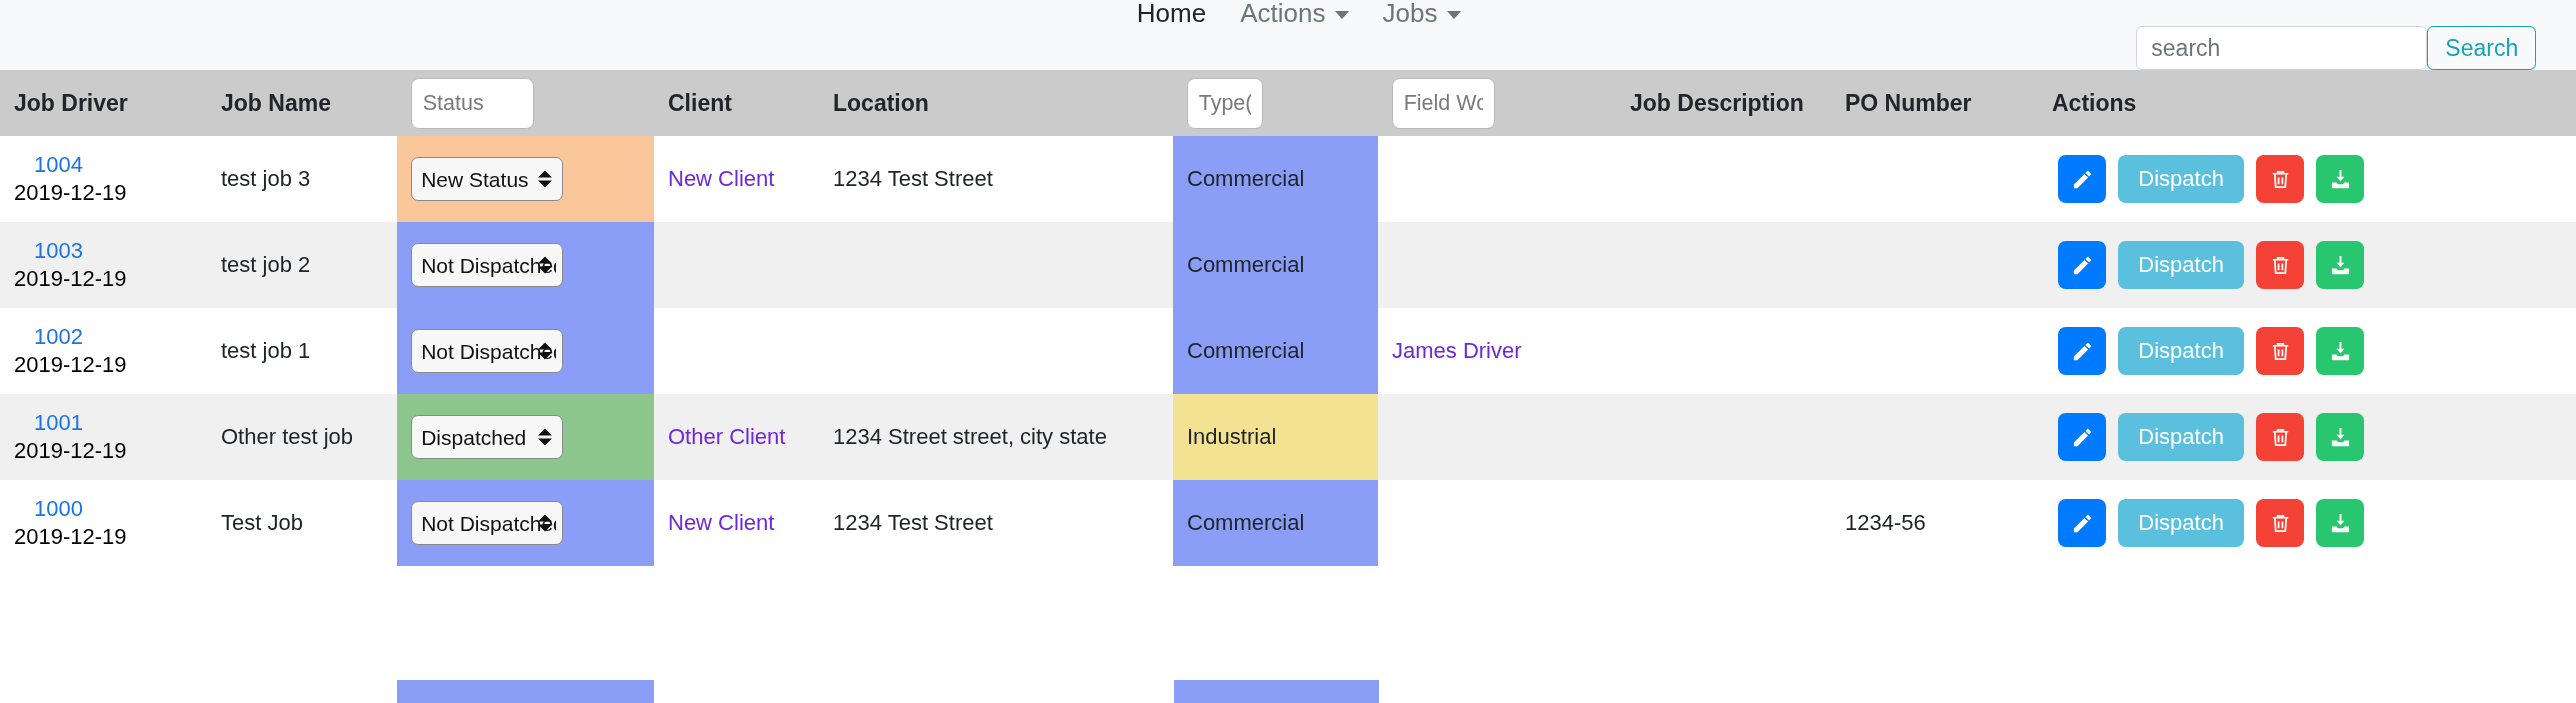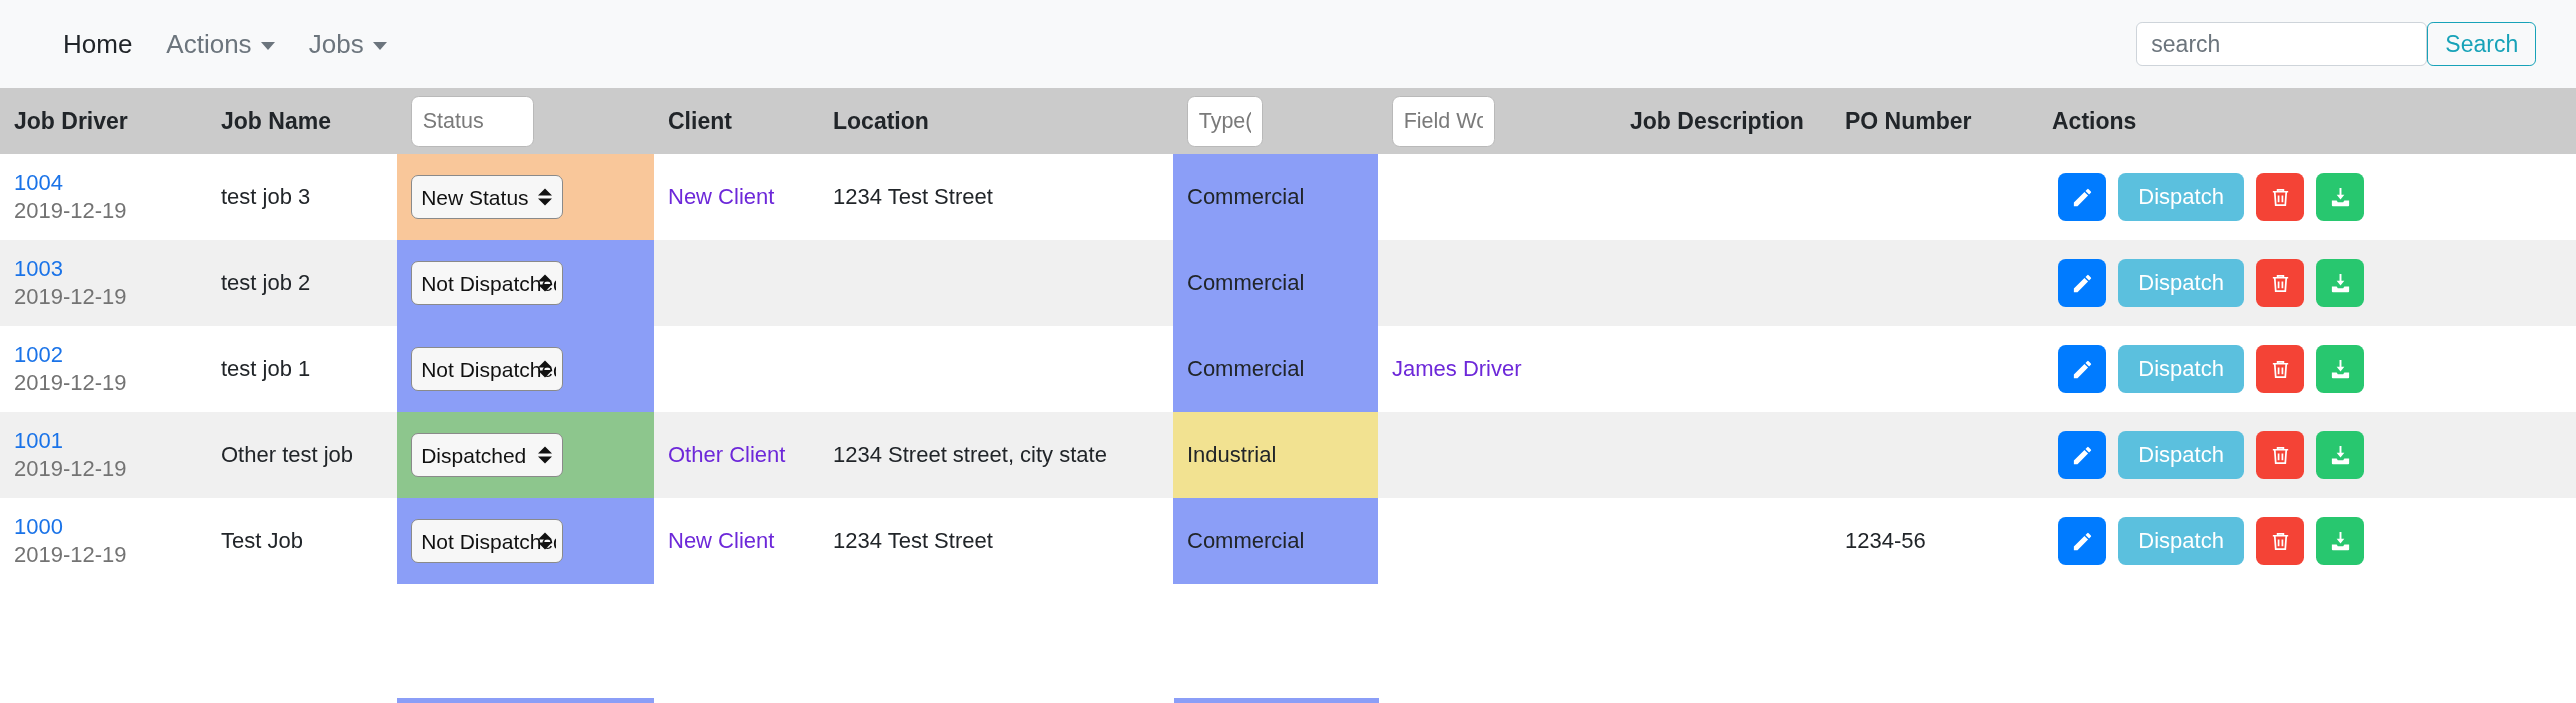--- a/index.html
+++ b/index.html
@@ -7,26 +7,27 @@
   body {
     width: 2576px;
     height: 704px;
     font-family: "Liberation Sans", sans-serif;
     background: #ffffff;
     overflow: hidden;
   }
 
   
   .navbar {
-    height: 88px;
+    height: 70px;
     background: #f8f9fa;
     display: flex;
     align-items: center;
     padding: 0 24.5px 0 46px;
     position: relative;
+    flex-direction: column;
   }
   .nav-links { display: flex; align-items: center; gap: 0; }
   .nav-item {
     font-size: 26px;
     padding: 0 17px;
     color: #6c757d;
     text-decoration: none;
     white-space: nowrap;
     display: flex;
     align-items: center;
@@ -135,22 +136,23 @@
   }
   tbody tr.odd td  { background: #ffffff; }
   tbody tr.even td { background: #f0f0f0; }
 
   td.cell-jobnum { padding-left: 20px; }
   .joblink {
     color: #1a73e8;
     text-decoration: none;
     font-size: 22px;
     display: block;
-  }
-  .jobdate { color: #737373; font-size: 22px; display: block; }
+    margin-left: 20px;
+  }
+  .jobdate { color: #000000; font-size: 22px; display: block; }
   .clientlink, .workerlink {
     color: #6d28d9;
     text-decoration: none;
     font-size: 22px;
   }
   td.cell-status  { padding-left: 7.7px; }
   td.cell-type    { padding-left: 14px; }
   td.cell-po      { text-align: left; padding-left: 40px; }
   td.cell-client  { padding-left: 12.3px; }
 

